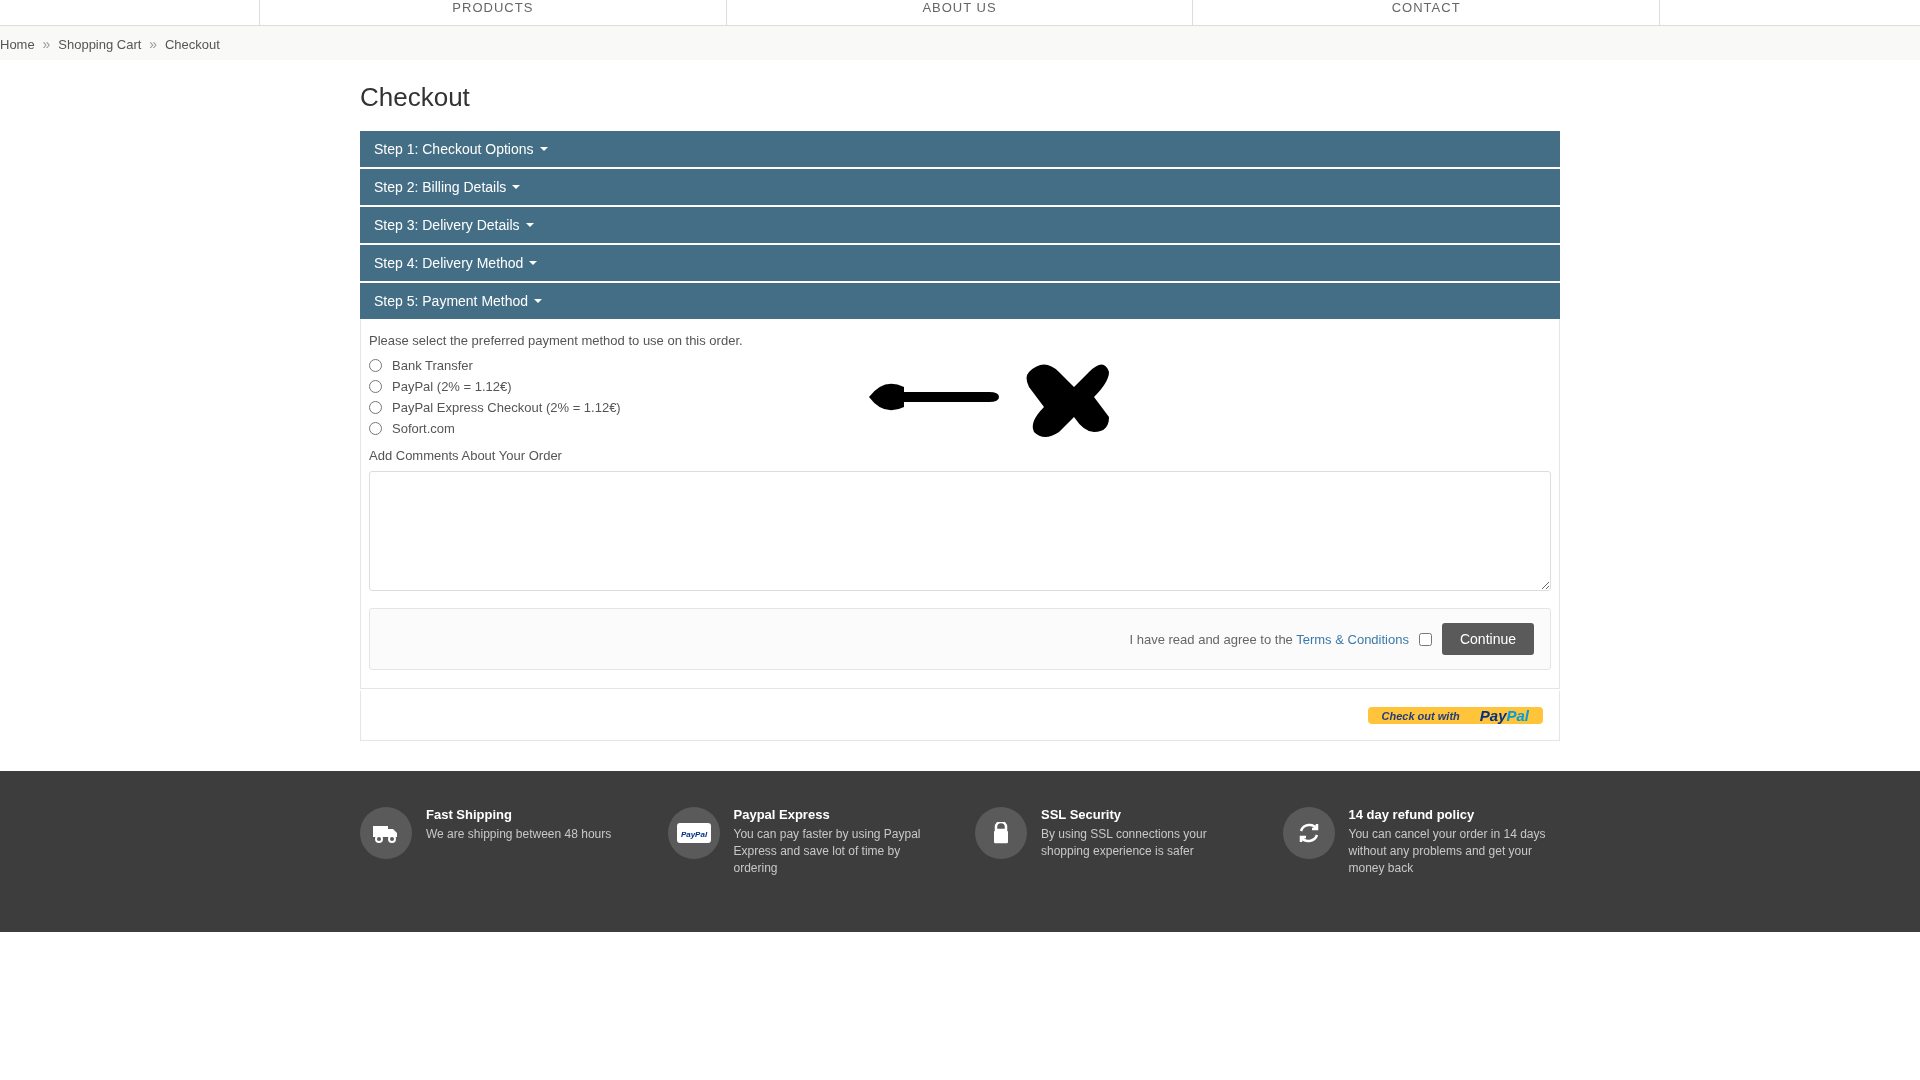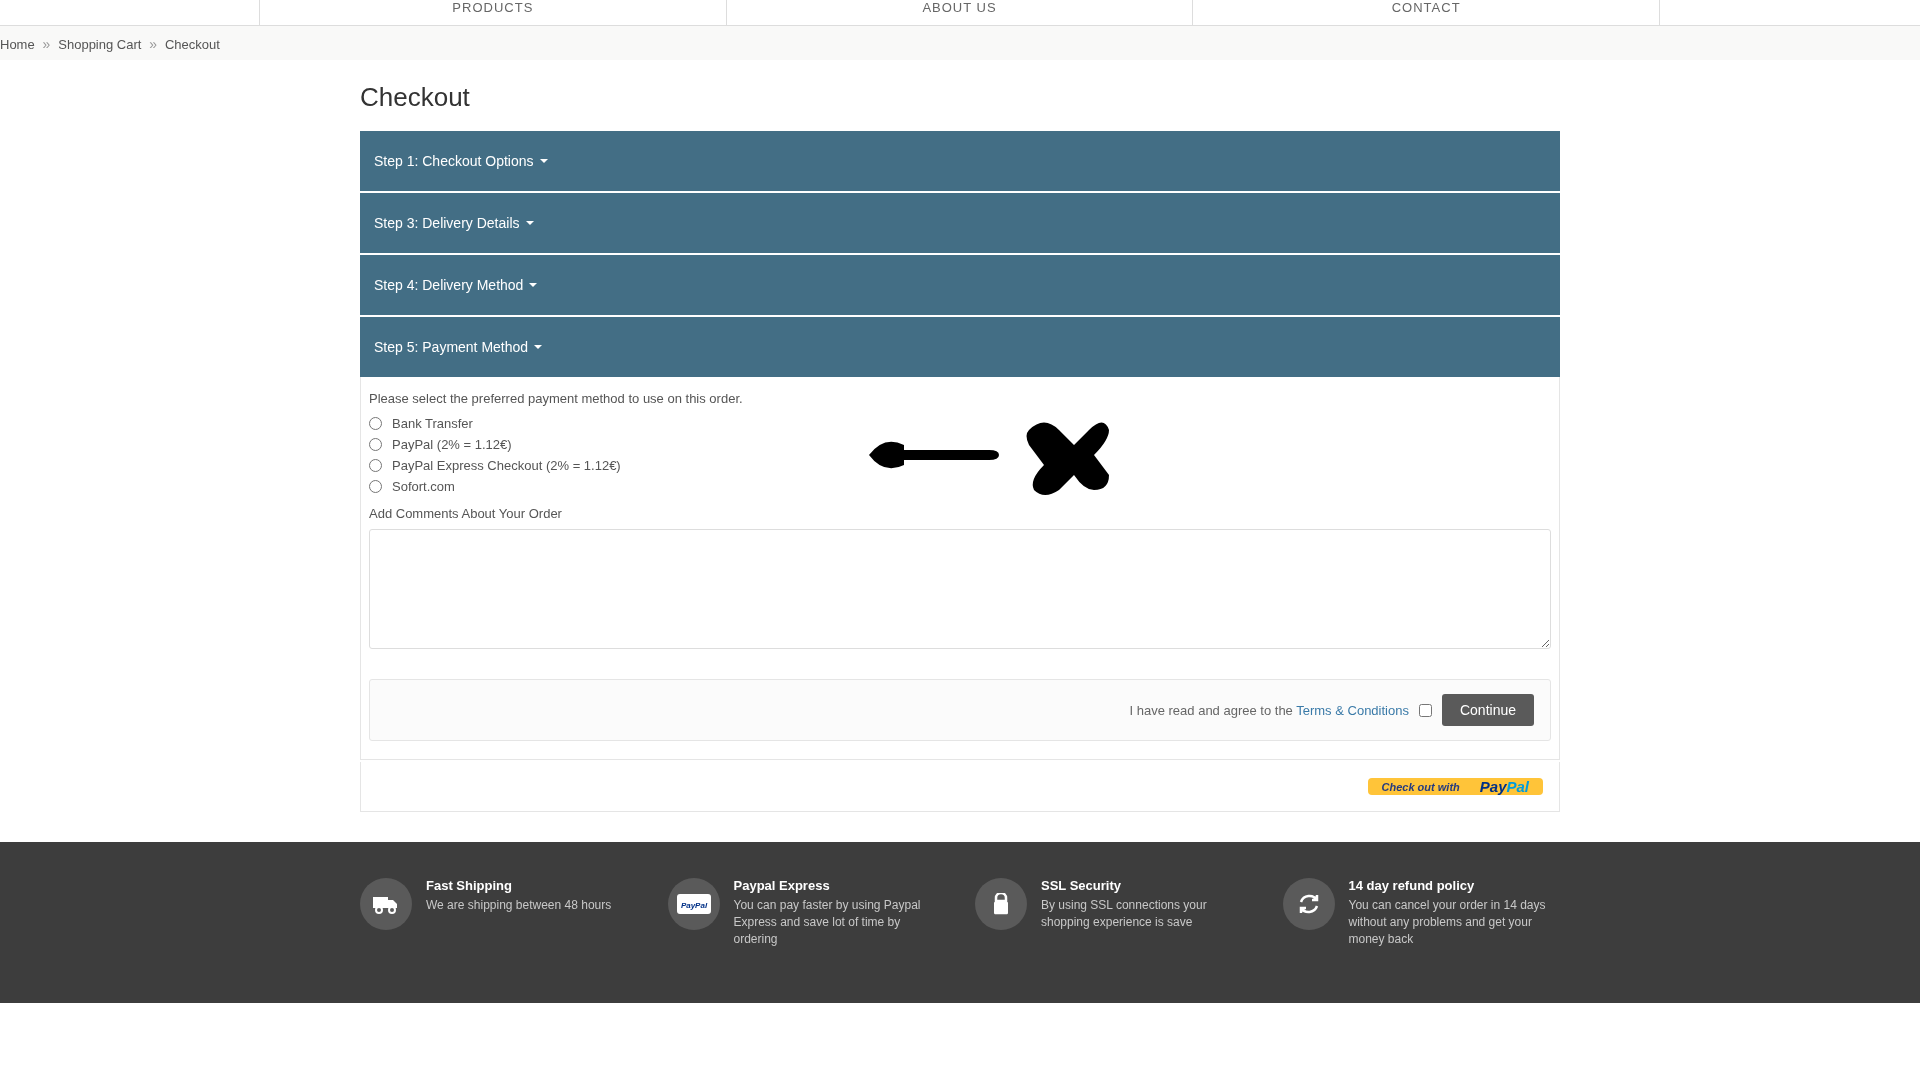--- a/index.html
+++ b/index.html
@@ -7,31 +7,31 @@
 .nav-bar { display: flex; height: 26px; border-bottom: 1px solid #ddd; }
 .nav-spacer-l { width: 260px; border-right: 1px solid #ddd; }
 .nav-item { flex: 1; text-align: center; font-size: 13px; letter-spacing: 1px; color: #666; border-right: 1px solid #ddd; display: flex; align-items: flex-start; justify-content: center; cursor: pointer; }
 .nav-spacer-r { width: 260px; }
 .breadcrumb-row { text-align: left; padding: 10px 0 8px; background: #f9f9f8; }
 .breadcrumb-row a { color: #555; text-decoration: none; font-size: 13px; }
 .breadcrumb-row span.sep { color: #999; margin: 0 4px; }
 .breadcrumb-row span.current { color: #555; font-size: 13px; }
 .container { width: 1240px; margin: 0 auto; padding: 0 20px 30px; }
 h1.page-title { font-size: 26px; font-weight: 400; color: #333; margin: 22px 0 18px; }
-.accordion-header { background: #436e85; color: #fff; padding: 22px 14px; font-size: 14px; margin-top: 2px; cursor: pointer; display: flex; align-items: center; }
+.accordion-header { background: #436e85; color: #fff; padding: 10px 14px; font-size: 14px; margin-top: 2px; cursor: pointer; display: flex; align-items: center; }
 .accordion-header .caret { margin-left: 6px; }
 .step5-body { border: 1px solid #e5e5e5; border-top: none; padding: 14px 8px 18px; }
 .step5-body p.prompt { font-size: 13px; color: #555; margin-bottom: 10px; }
 .radio-row { display: flex; align-items: center; gap: 6px; margin: 6px 0; font-size: 13px; color: #555; }
 .radio-row input { margin-right: 4px; }
 .payments-wrap { position: relative; }
 .annotation { position: absolute; left: 480px; top: -6px; }
 .add-comments { font-size: 13px; color: #555; margin: 12px 0 8px; font-weight: 500; }
 textarea.comments { width: 100%; height: 120px; border: 1px solid #ddd; border-radius: 3px; padding: 8px; font-family: inherit; font-size: 13px; resize: vertical; }
-.terms-row { border: 1px solid #e5e5e5; border-radius: 3px; margin-top: 27px; padding: 14px 16px; display: flex; justify-content: flex-end; align-items: center; gap: 10px; background: #fbfbfb; }
+.terms-row { border: 1px solid #e5e5e5; border-radius: 3px; margin-top: 14px; padding: 14px 16px; display: flex; justify-content: flex-end; align-items: center; gap: 10px; background: #fbfbfb; }
 .terms-row .tc-text { font-size: 13px; color: #666; }
 .terms-row a { color: #3a7aa8; text-decoration: none; }
 .continue-btn { background: #5a5a5a; color: #fff; border: none; padding: 8px 18px; font-size: 14px; border-radius: 3px; cursor: pointer; }
 .paypal-row { border: 1px solid #e5e5e5; border-top: none; padding: 16px; display: flex; justify-content: flex-end; margin-top: 2px; }
 .paypal-btn { background: #ffc439; border: none; border-radius: 4px; padding: 0 14px; font-size: 11px; font-style: italic; color: #253b80; font-weight: 600; cursor: pointer; display: flex; align-items: center; gap: 20px; }
 .paypal-logo { font-style: italic; font-weight: 800; font-size: 15px; }
 .paypal-logo .pp1 { color: #003087; }
 .paypal-logo .pp2 { color: #009cde; }
 .feature-strip { background: #3d3d3d; color: #fff; padding: 28px 0 48px; }
 .feature-inner { width: 1240px; margin: 8px auto; display: flex; gap: 30px; padding: 0 20px; }
@@ -65,20 +65,28 @@
 
   <div class="accordion-header">
     <span>Step 1: Checkout Options</span>
     <span class="caret">
         <svg width="8" height="8" viewBox="0 0 8 8">
           <path d="M0 2 L4 6 L8 2 Z" fill="#fff"></path>
         </svg>
       </span>
   </div>
   <div class="accordion-header">
+    <span>Step 2: Billing Details</span>
+    <span class="caret">
+        <svg width="8" height="8" viewBox="0 0 8 8">
+          <path d="M0 2 L4 6 L8 2 Z" fill="#fff"></path>
+        </svg>
+      </span>
+  </div>
+  <div class="accordion-header">
     <span>Step 3: Delivery Details</span>
     <span class="caret">
         <svg width="8" height="8" viewBox="0 0 8 8">
           <path d="M0 2 L4 6 L8 2 Z" fill="#fff"></path>
         </svg>
       </span>
   </div>
   <div class="accordion-header">
     <span>Step 4: Delivery Method</span>
     <span class="caret">
@@ -178,21 +186,21 @@
     </div>
     <div class="feature">
       <div class="feature-icon">
         <svg width="18" height="22" viewBox="0 0 18 22" fill="#fff">
             <path d="M4 8 V5 a5 5 0 0 1 10 0 V8 M4 8 h10 v12 h-10 z" fill="none" stroke="#fff" stroke-width="2.5"></path>
             <rect x="2" y="9" width="14" height="12" rx="1" fill="#fff"></rect>
           </svg>
       </div>
       <div>
         <div class="feature-title">SSL Security</div>
-        <div class="feature-text">By using SSL connections your shopping experience is save</div>
+        <div class="feature-text">By using SSL connections your shopping experience is safer</div>
       </div>
     </div>
     <div class="feature">
       <div class="feature-icon">
         <svg width="24" height="24" viewBox="0 0 24 24" fill="none" stroke="#fff" stroke-width="2.5">
             <path d="M20 8 A9 9 0 0 0 4 10"></path>
             <path d="M4 16 A9 9 0 0 0 20 14"></path>
             <path d="M20 3 v5 h-5" fill="#fff"></path>
             <path d="M4 21 v-5 h5" fill="#fff"></path>
           </svg>

